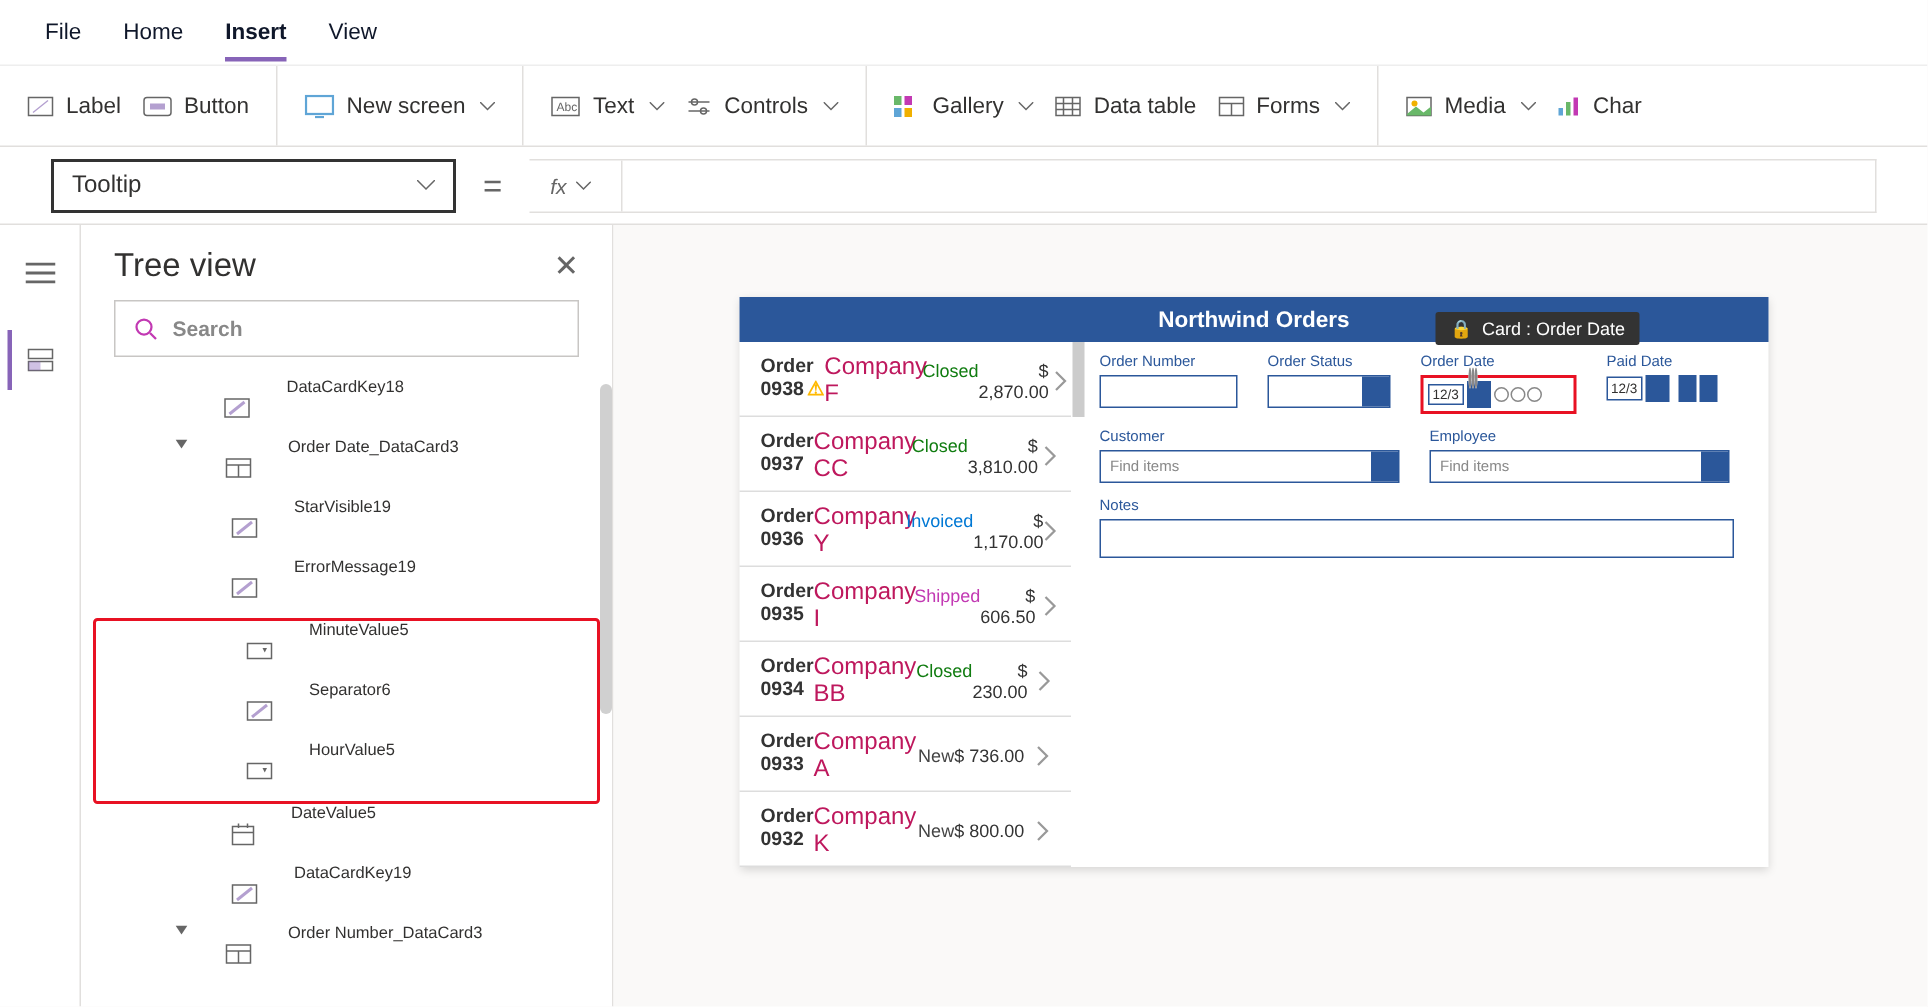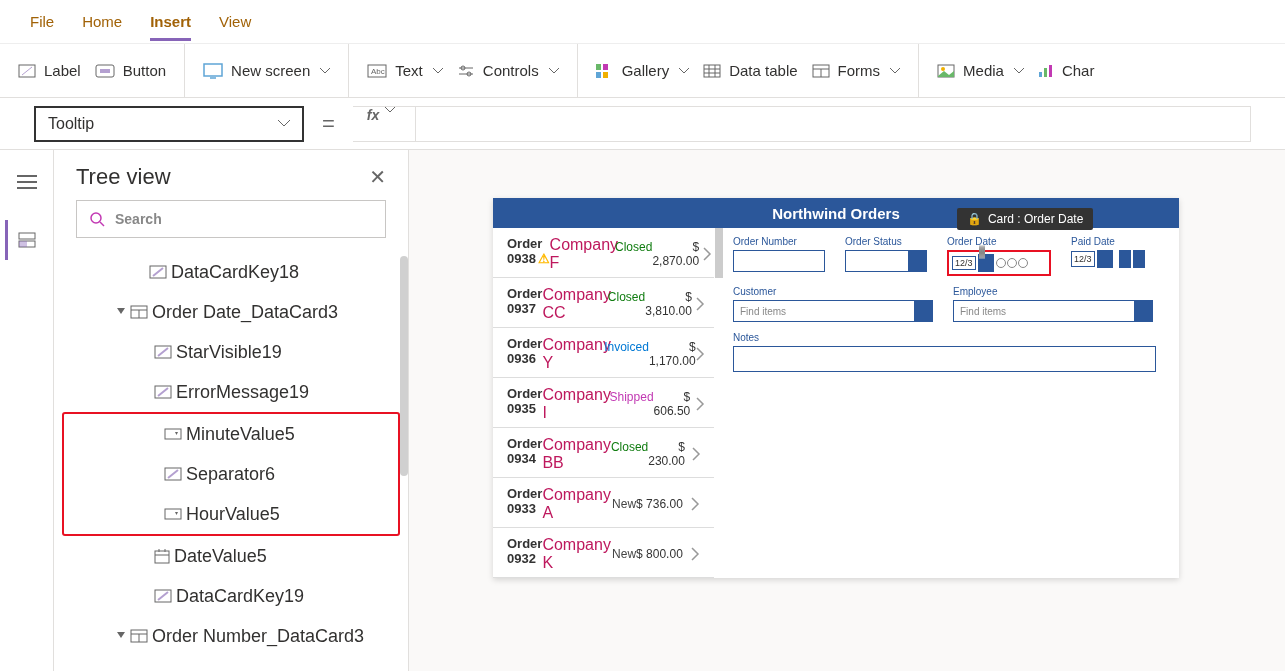--- a/index.html
+++ b/index.html
@@ -1,49 +1,49 @@
 <!DOCTYPE html>
 <html><head>
 <meta charset="utf-8">
 <style>
   * { box-sizing: border-box; margin: 0; padding: 0; font-family: "Segoe UI", sans-serif; }
   body { background: #fff; width:1285px; height:671px; overflow:hidden; font-size:14px; color:#323130;}
   
   .menu-bar { height:44px; display:flex; align-items:center; padding:0 30px; gap:28px; border-bottom:1px solid #eee;}
-  .menu-item { font-size:15px; color:#a16207; cursor:pointer;}
+  .menu-item { font-size:15px; color:#0f172a; cursor:pointer;}
   .menu-item.active { font-weight:600; border-bottom:3px solid #8764b8; padding-bottom:8px; margin-bottom:-10px;}
   
   .toolbar { height:54px; display:flex; align-items:center; border-bottom:1px solid #e1dfdd;}
   .tool-group { display:flex; align-items:center; gap:14px; padding:0 18px; height:100%; border-right:1px solid #e1dfdd;}
   .tool-group.last { border-right:none;}
   .tool-btn { display:flex; align-items:center; gap:8px; font-size:15px; cursor:pointer;}
   .icon-box { display:inline-flex; align-items:center; justify-content:center;}
   svg { display:block;}
   .chev { margin-left:2px;}
   
   .formula-bar { height:52px; display:flex; align-items:center; padding:0 34px; gap:18px; border-bottom:1px solid #e1dfdd;}
   .prop-select { width:270px; height:36px; border:2px solid #333; padding:0 12px; font-size:16px; display:flex; align-items:center; justify-content:space-between;}
   .eq { font-size:22px; color:#666;}
   .fx-box { height:36px; flex:1; border:1px solid #e1dfdd; border-left:none; display:flex; align-items:center; padding:0 14px; gap:10px; font-style:italic; color:#666;}
-  .fx-prefix { border-right:1px solid #e1dfdd; padding-right:20px; height:100%; display:flex; align-items:flex-start; gap:6px;font-weight:bold;}
+  .fx-prefix { border-right:1px solid #e1dfdd; padding-right:20px; height:100%; display:flex; align-items:center; gap:6px;}
   
   .main { display:flex; height:calc(100% - 150px);}
   .left-rail { width:54px; border-right:1px solid #e1dfdd; display:flex; flex-direction:column; align-items:center; padding-top:12px; gap:18px;}
   .rail-btn { width:40px; height:40px; display:flex; align-items:center; justify-content:center; cursor:pointer;}
   .rail-btn.active { border-left:3px solid #8764b8; margin-left:-3px;}
   
   .tree-pane { width:355px; border-right:1px solid #e1dfdd; display:flex; flex-direction:column;}
   .tree-header { display:flex; align-items:center; justify-content:space-between; padding:14px 22px 10px 22px;}
   .tree-title { font-size:22px; font-weight:500;}
   .close-x { font-size:20px; color:#666; cursor:pointer;}
   .search-wrap { padding:0 22px 14px 22px;font-weight:bold;}
   .search-box { width:100%; height:38px; border:1px solid #c8c6c4; display:flex; align-items:center; padding:0 12px; gap:10px; color:#888;}
   .tree-body { flex:1; overflow:hidden; position:relative;}
   .tree-scroll { position:absolute; right:0; top:0; width:8px; height:220px; background:#d0d0d0; border-radius:4px; margin-top:4px;}
-  .tree-item { display:flex; align-items:center; height:40px; gap:4px; cursor:pointer; font-size:18px;}
+  .tree-item { display:flex; height:40px; gap:24px; cursor:pointer; font-size:11px;}
   .indent-1 { padding-left:95px;}
   .indent-g { padding-left:62px;}
   .indent-2 { padding-left:100px;}
   .caret { width:10px; height:10px; display:inline-flex; align-items:center; justify-content:center;}
   .tree-item.group { font-weight:400;}
   .red-box { border:2px solid #e81123; border-radius:3px; margin:0 8px;}
   
   .canvas { flex:1; background:#faf9f8; padding:48px 0 0 84px; position:relative;}
   .app-frame { width:686px; background:#fff; box-shadow:0 2px 6px rgba(0,0,0,0.15); position:relative;}
   .app-header { background:#3b5998; background:#2b579a; height:30px; color:#fff; text-align:center; font-weight:600; font-size:15px; display:flex; align-items:center; justify-content:center;}

